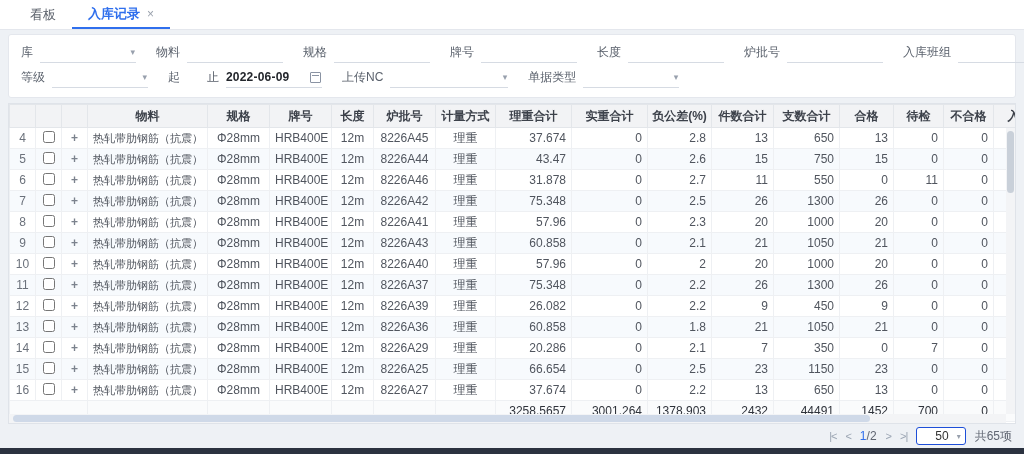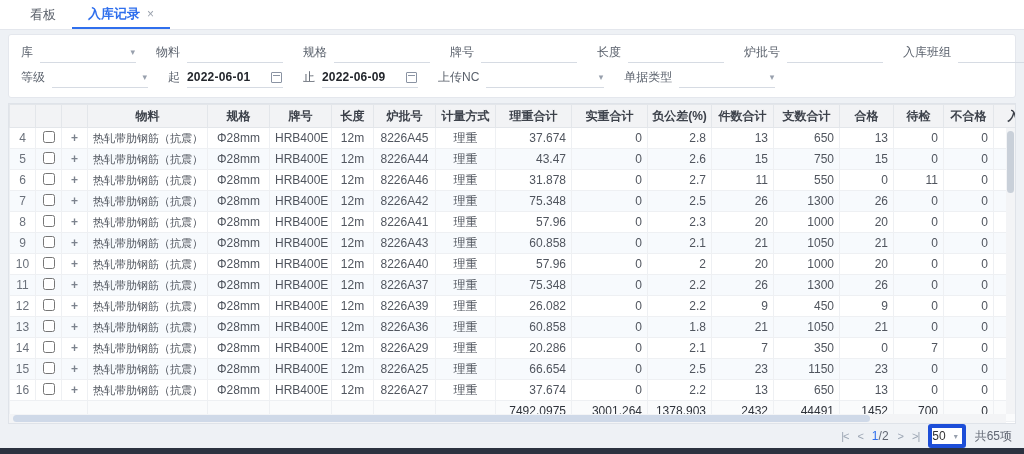--- a/index.html
+++ b/index.html
@@ -62,22 +62,22 @@
   .wm-text { display:flex; flex-direction:column; }
   .wm-cn { font-size:62px; font-weight:bold; letter-spacing:22px; line-height:1.05; white-space:nowrap; }
   .wm-en { font-size:25px; letter-spacing:13px; margin-top:4px; white-space:nowrap;
            color:rgba(183,196,212,0.5); }
 
   
   .pagebar { height:24px; display:flex; align-items:center; justify-content:flex-end;
              padding:0 12px; gap:9px; font-size:12px; color:#606672; flex:0 0 auto; }
   .pg-btn { color:#9aa4b2; cursor:pointer; font-size:11px; letter-spacing:-1px; }
   .pg-current { color:#2f6fed; }
-  .size-select { border:4px solid #1d4ed8; background:#fff; border-radius:3px;
-                 padding:1px 16px 1px 0; position:relative; color:#333; cursor:pointer; }
+  .size-select { border:1px solid #1d4ed8; background:#fff; border-radius:3px;
+                 padding:1px 16px 1px 18px; position:relative; color:#333; cursor:pointer; }
   .size-select .caret { position:absolute; right:4px; top:4px; font-size:8px; color:#98a0ad; }
 
   .bottom-strip { height:6px; background:#2b3240; flex:0 0 auto; }
 </style>
 </head>
 <body>
 
 <div class="page">
 
   <div class="tabbar">
@@ -126,24 +126,20 @@
     </div>
     <div class="filter-row">
       <div class="f-item">
         <span class="f-label">等级</span>
         <div class="f-control">
             <span class="caret">▾</span>
           </div>
       </div>
       <div class="f-item">
         <span class="f-label">起</span>
-        <div class="f-control">
-          <span class="date-value">2022-06-01</span>
-          <span class="cal-icon"></span>
-        </div>
       </div>
       <div class="f-item">
         <span class="f-label">止</span>
         <div class="f-control">
           <span class="date-value">2022-06-09</span>
           <span class="cal-icon"></span>
         </div>
       </div>
       <div class="f-item">
         <span class="f-label">上传NC</span>
@@ -468,21 +464,21 @@
         </tbody>
       <tfoot>
         <tr>
             <td colspan="3"></td>
             <td></td>
             <td></td>
             <td></td>
             <td></td>
             <td></td>
             <td></td>
-            <td class="num">7492.0975</td>
+            <td class="num">3258.5657</td>
             <td class="num">3001.264</td>
             <td class="num">1378.903</td>
             <td class="num">2432</td>
             <td class="num">44491</td>
             <td class="num">1452</td>
             <td class="num">700</td>
             <td class="num">0</td>
             <td></td>
           </tr>
       </tfoot>

